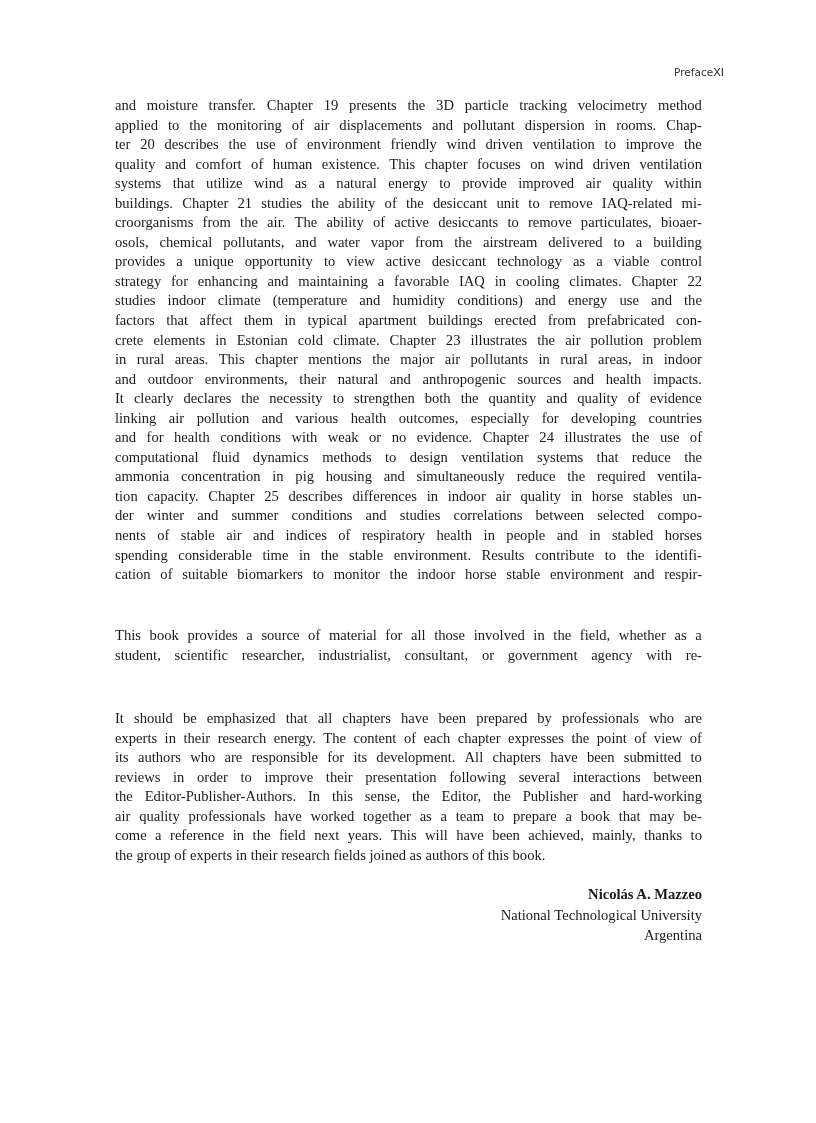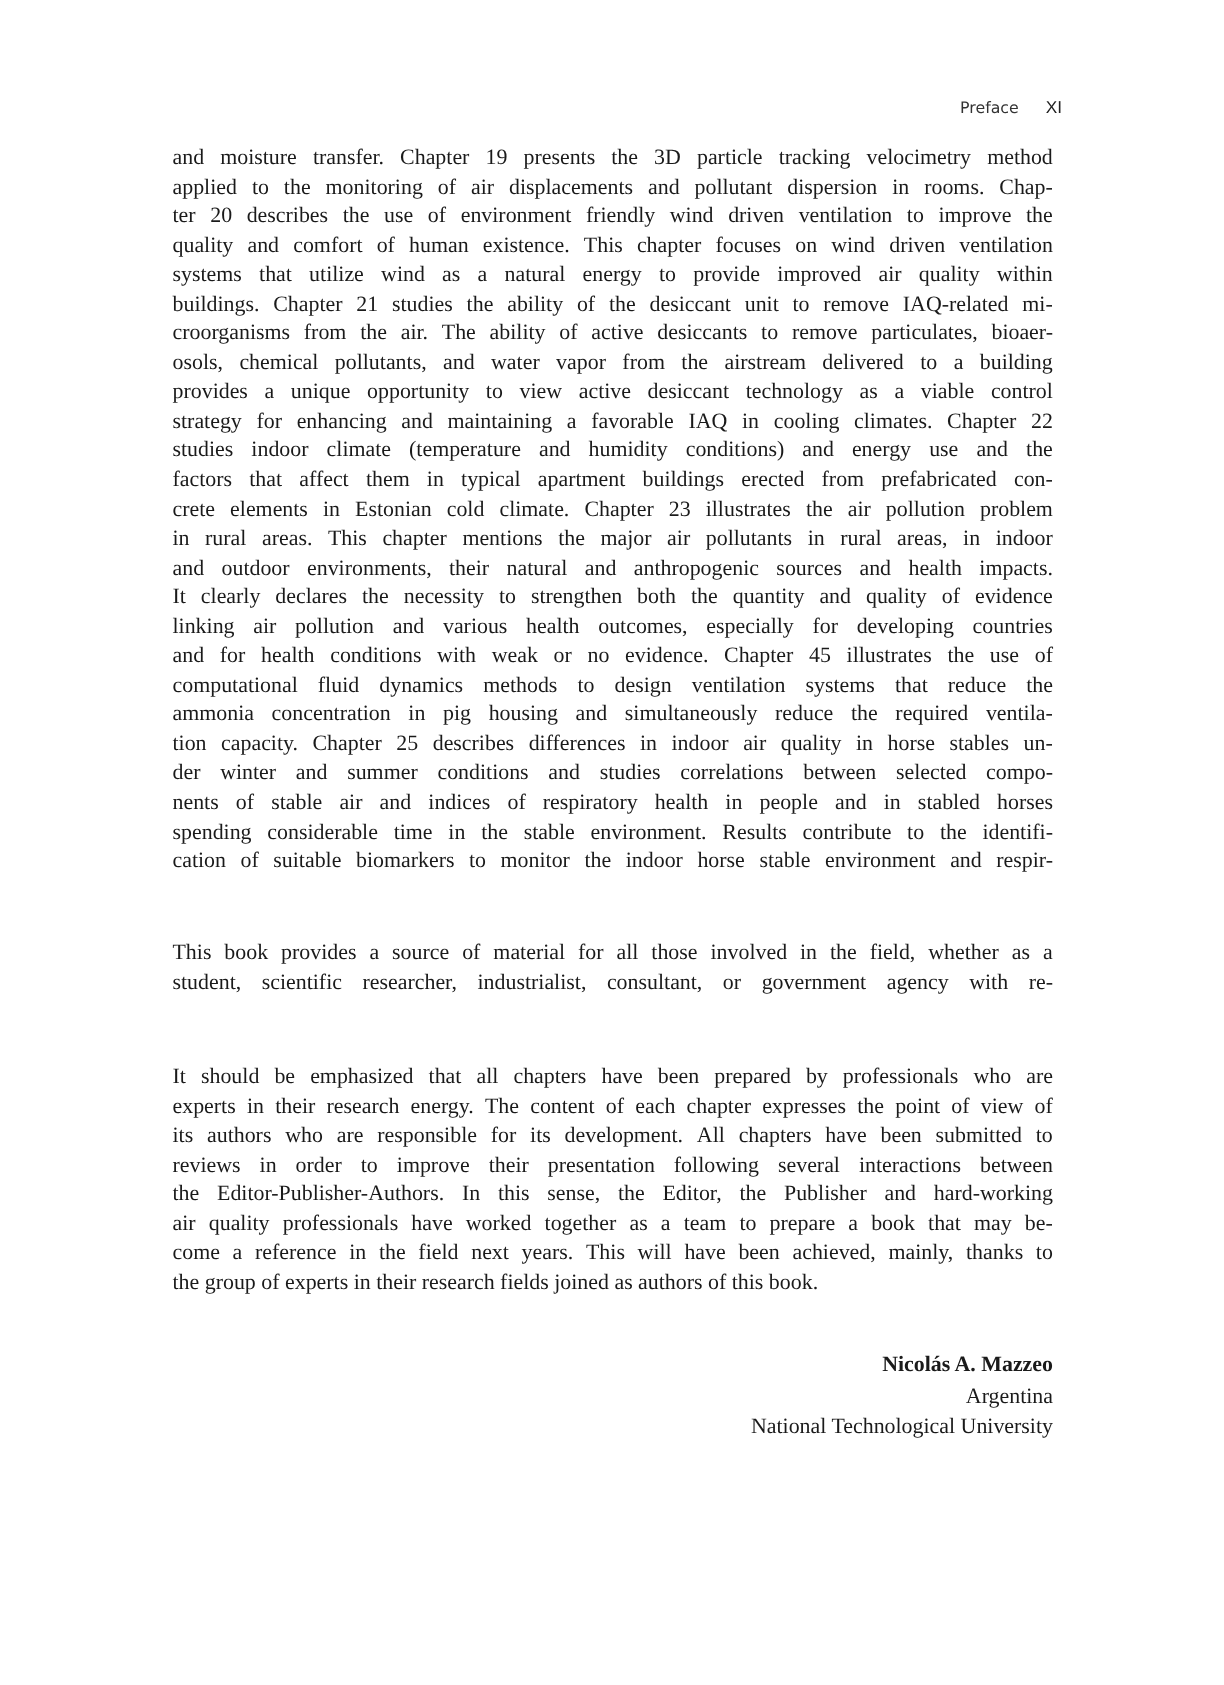--- a/index.html
+++ b/index.html
@@ -10,26 +10,26 @@
     body {
       width: 816px;
       height: 1123px;
       position: relative;
       overflow: hidden;
       color: #1a1a1a;
     }
     .running-header {
       position: absolute;
       top: 66px;
-      right: 108px;
+      right: 92px;
       font-family: "DejaVu Sans", sans-serif;
       font-size: 10.5px;
       color: #333;
       display: flex;
-      gap: 18px;
+      gap: 0;
       align-items: baseline;
     }
     .running-header .page-no {
       font-family: "Liberation Sans", sans-serif;
       font-size: 11.5px;
       font-weight: normal;
       color: #222;
     }
     .text-block {
       position: absolute;
@@ -56,21 +56,20 @@
       position: absolute;
       right: 114px;
       top: 884px;
       text-align: right;
       font-family: "Liberation Serif", serif;
       font-size: 14.6px;
       line-height: 20.5px;
     }
     .signature .author {
       font-weight: bold;
-      margin-top: 16px;
     }
   </style>
 </head>
 <body>
 
 <div class="running-header">
   <span>Preface</span>
   <span class="page-no">XI</span>
 </div>
 
@@ -333,21 +332,21 @@
       <span>and</span>
       <span>for</span>
       <span>health</span>
       <span>conditions</span>
       <span>with</span>
       <span>weak</span>
       <span>or</span>
       <span>no</span>
       <span>evidence.</span>
       <span>Chapter</span>
-      <span>45</span>
+      <span>24</span>
       <span>illustrates</span>
       <span>the</span>
       <span>use</span>
       <span>of</span>
     </div>
     <div class="jline">
       <span>computational</span>
       <span>fluid</span>
       <span>dynamics</span>
       <span>methods</span>
@@ -592,15 +591,15 @@
       <span>achieved,</span>
       <span>mainly,</span>
       <span>thanks</span>
       <span>to</span>
     </div>
     <div class="jline last" style="white-space: pre;">the group of experts in their research fields joined as authors of this book.</div>
   </div>
 
 <div class="signature">
   <div class="author">Nicolás A. Mazzeo</div>
+  <div>National Technological University</div>
   <div>Argentina</div>
-  <div>National Technological University</div>
 </div>
 
 </body></html>

